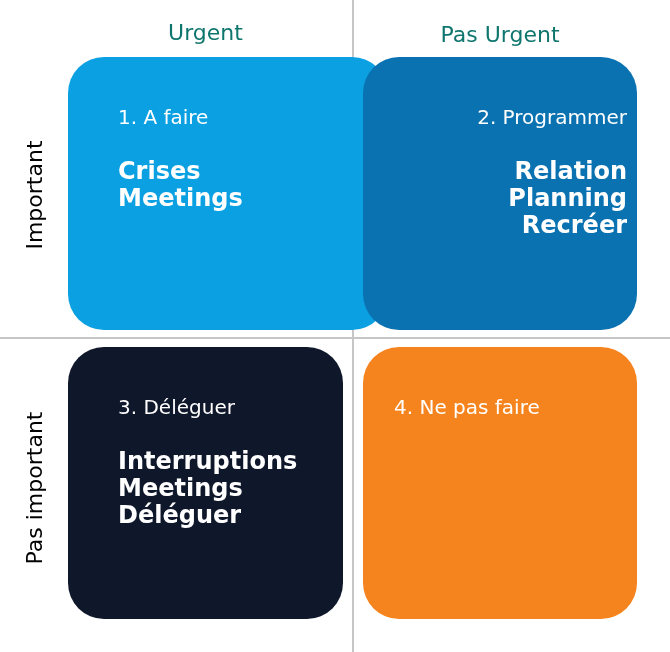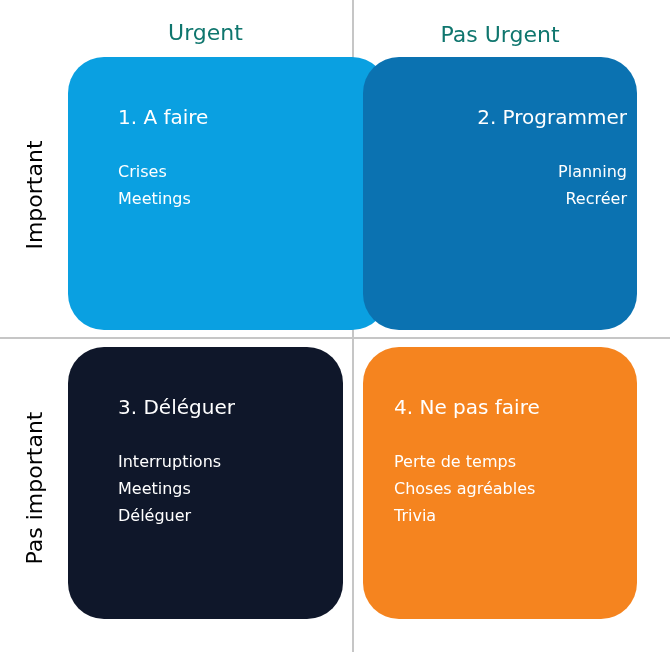--- a/index.html
+++ b/index.html
@@ -56,23 +56,24 @@
   .quad.q2 { left: 363px; top: 57px;  width: 274px; height: 273px; padding-left: 41px; }
   .quad.q3 { left: 68px;  top: 347px; width: 275px; height: 272px; }
   .quad.q4 { left: 363px; top: 347px; width: 274px; height: 272px; padding-left: 31px; }
   .q-title {
     font-size: 20px;
     line-height: 27px;
     white-space: nowrap;
   }
   .q-items { margin-top: 27px; }
   .q-item {
-    font-size: 16px;
+    font-size: 24px;
     line-height: 27px;
     white-space: nowrap;
+    font-weight: bold;
   }
 </style>
 </head>
 <body>
 
 <div class="canvas">
 
   <div class="vline" style="background-color: rgb(198, 198, 198);"></div>
   <div class="hline" style="background-color: rgb(198, 198, 198);"></div>
 
@@ -86,36 +87,32 @@
     <div class="q-title">1. A faire</div>
     <div class="q-items">
       <div class="q-item">Crises</div>
       <div class="q-item">Meetings</div>
     </div>
   </div>
 
   <div class="quad q2" style="background-color: rgb(11, 114, 177); text-align: right;">
     <div class="q-title">2. Programmer</div>
     <div class="q-items">
+      <div class="q-item">Relation</div>
       <div class="q-item">Planning</div>
       <div class="q-item">Recréer</div>
     </div>
   </div>
 
   <div class="quad q3" style="background-color: #0f172a;">
     <div class="q-title">3. Déléguer</div>
     <div class="q-items">
       <div class="q-item">Interruptions</div>
       <div class="q-item">Meetings</div>
       <div class="q-item">Déléguer</div>
     </div>
   </div>
 
   <div class="quad q4" style="background-color: rgb(245, 132, 31);">
     <div class="q-title">4. Ne pas faire</div>
-    <div class="q-items">
-      <div class="q-item">Perte de temps</div>
-      <div class="q-item">Choses agréables</div>
-      <div class="q-item">Trivia</div>
-    </div>
   </div>
 
 </div>
 
 </body></html>

